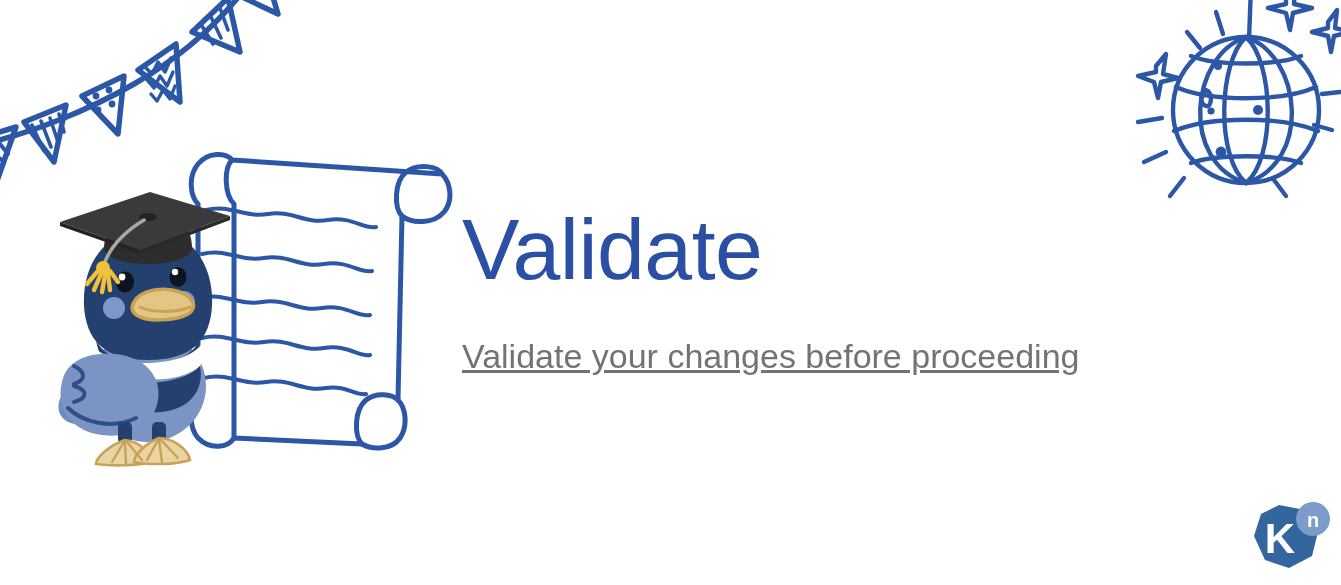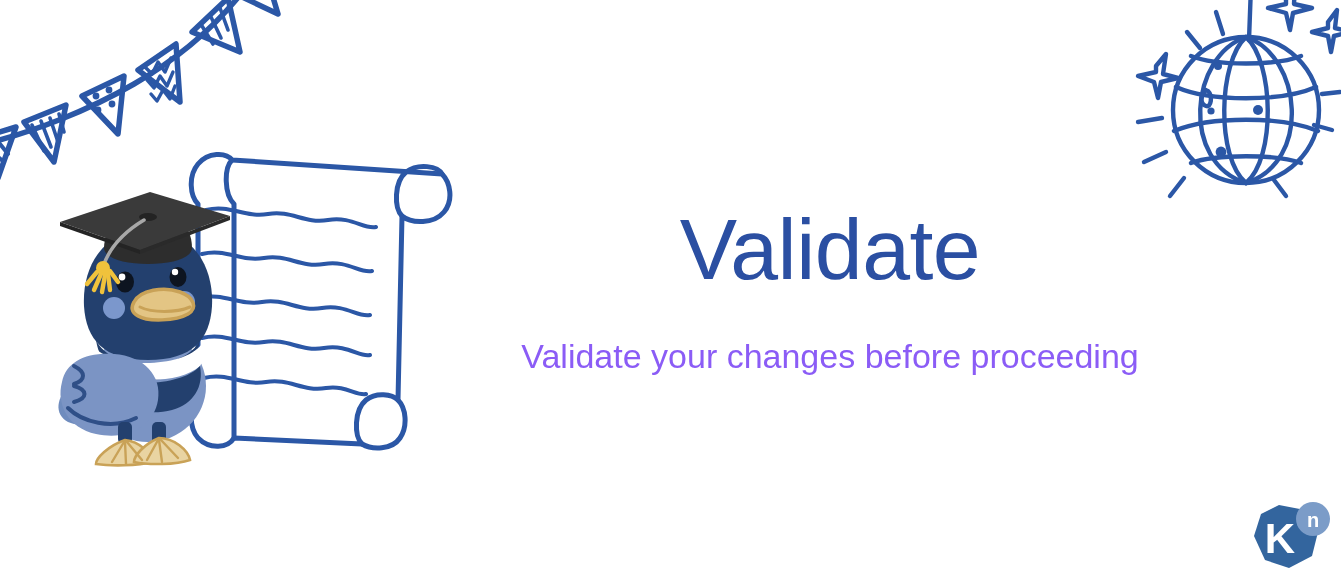--- a/index.html
+++ b/index.html
@@ -27,21 +27,21 @@
   #discoball-art { left: 1118px; top: -10px; width: 235px; height: 230px; }
   #scroll-art    { left: 176px; top: 138px; width: 290px; height: 318px; }
   #bird-art      { left: 52px;  top: 190px; width: 180px; height: 280px; }
 
   
   #text-block {
     position: absolute;
     left: 462px;
     top: 206px;
     width: 736px;
-    text-align: center;
+    text-align: left;
   }
   #page-title {
     font-size: 86px;
     line-height: 1.0;
     font-weight: 400;
     letter-spacing: -0.5px;
     margin: 0;
     white-space: nowrap;
   }
   #page-subtitle {
@@ -242,21 +242,21 @@
         <path d="M53 85 L 50 102"></path>
         <path d="M56 84 L 58 100"></path>
         <path d="M45 82 L 35 94"></path>
         <path d="M58 81 L 66 92"></path>
       </g>
     </svg>
   </div>
 
   <div id="text-block">
     <h1 id="page-title" style="color:#2b4fa2;">Validate</h1>
-    <p id="page-subtitle" style="color:#8b5cf6;">Validate your changes before proceeding</p>
+    <p id="page-subtitle" style="color:#737373;text-decoration:underline;">Validate your changes before proceeding</p>
   </div>
 
   <div id="brand-logo">
     <svg viewBox="0 0 84 76" width="84" height="76" xmlns="http://www.w3.org/2000/svg">
 
       <polygon points="31,5 57,10 70,32 64,56 41,68 17,60 6,36 13,14" fill="#33659e"></polygon>
 
       <text x="32" y="53" font-family="'Liberation Sans', sans-serif" font-size="42" font-weight="700" fill="#ffffff" text-anchor="middle">K</text>
 
       <circle cx="65" cy="19" r="17" fill="#7b9cc8"></circle>

